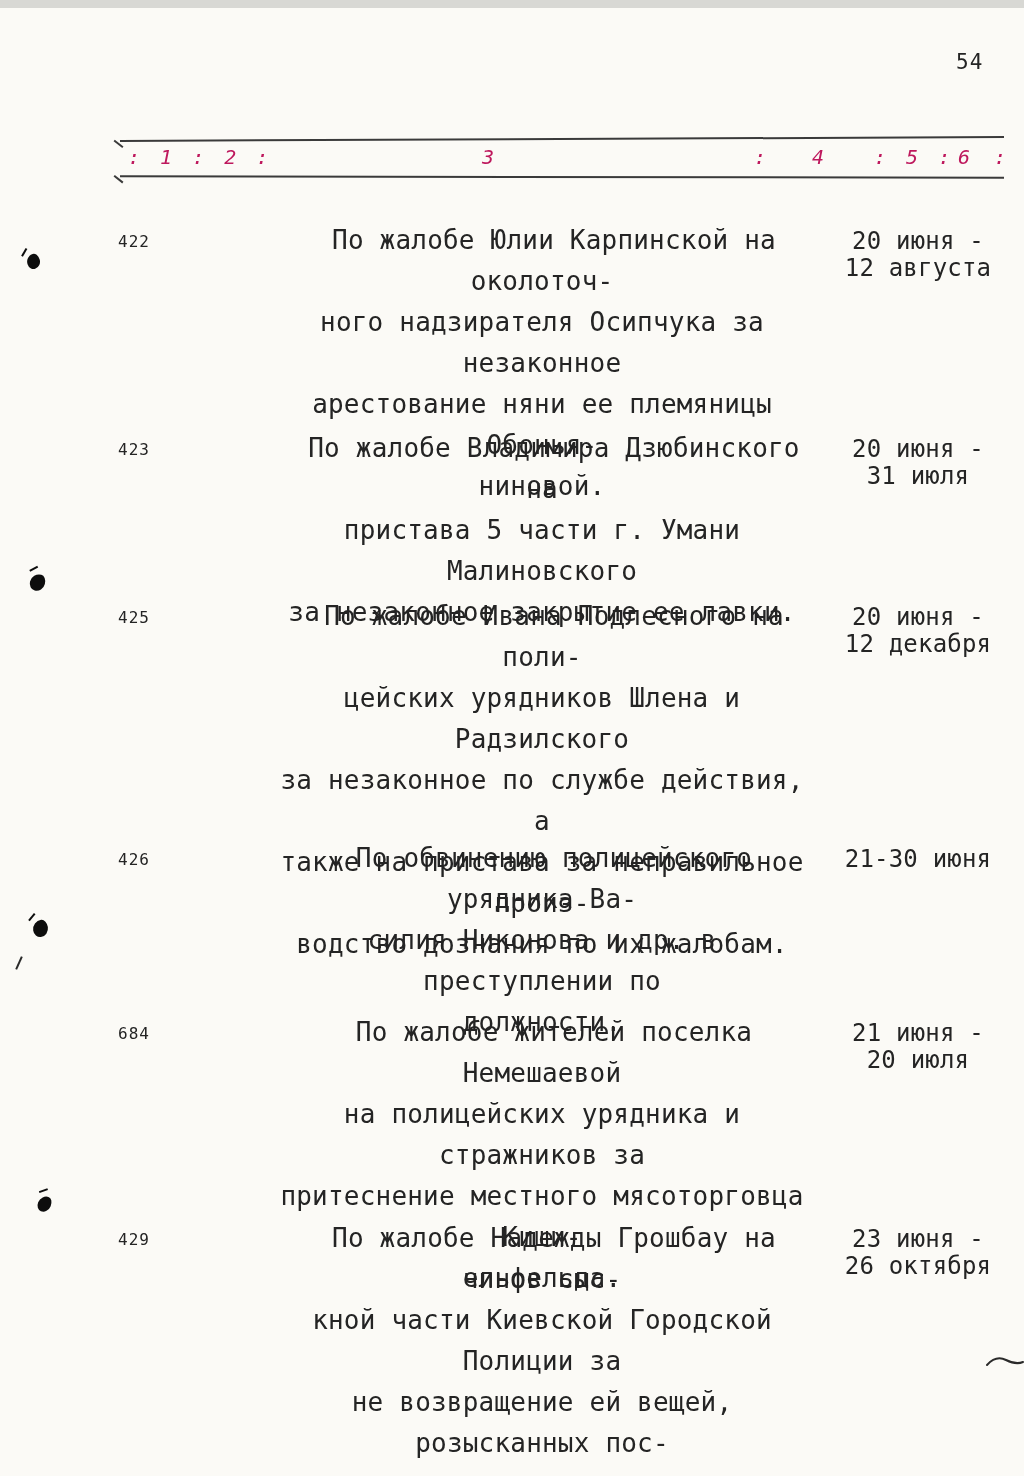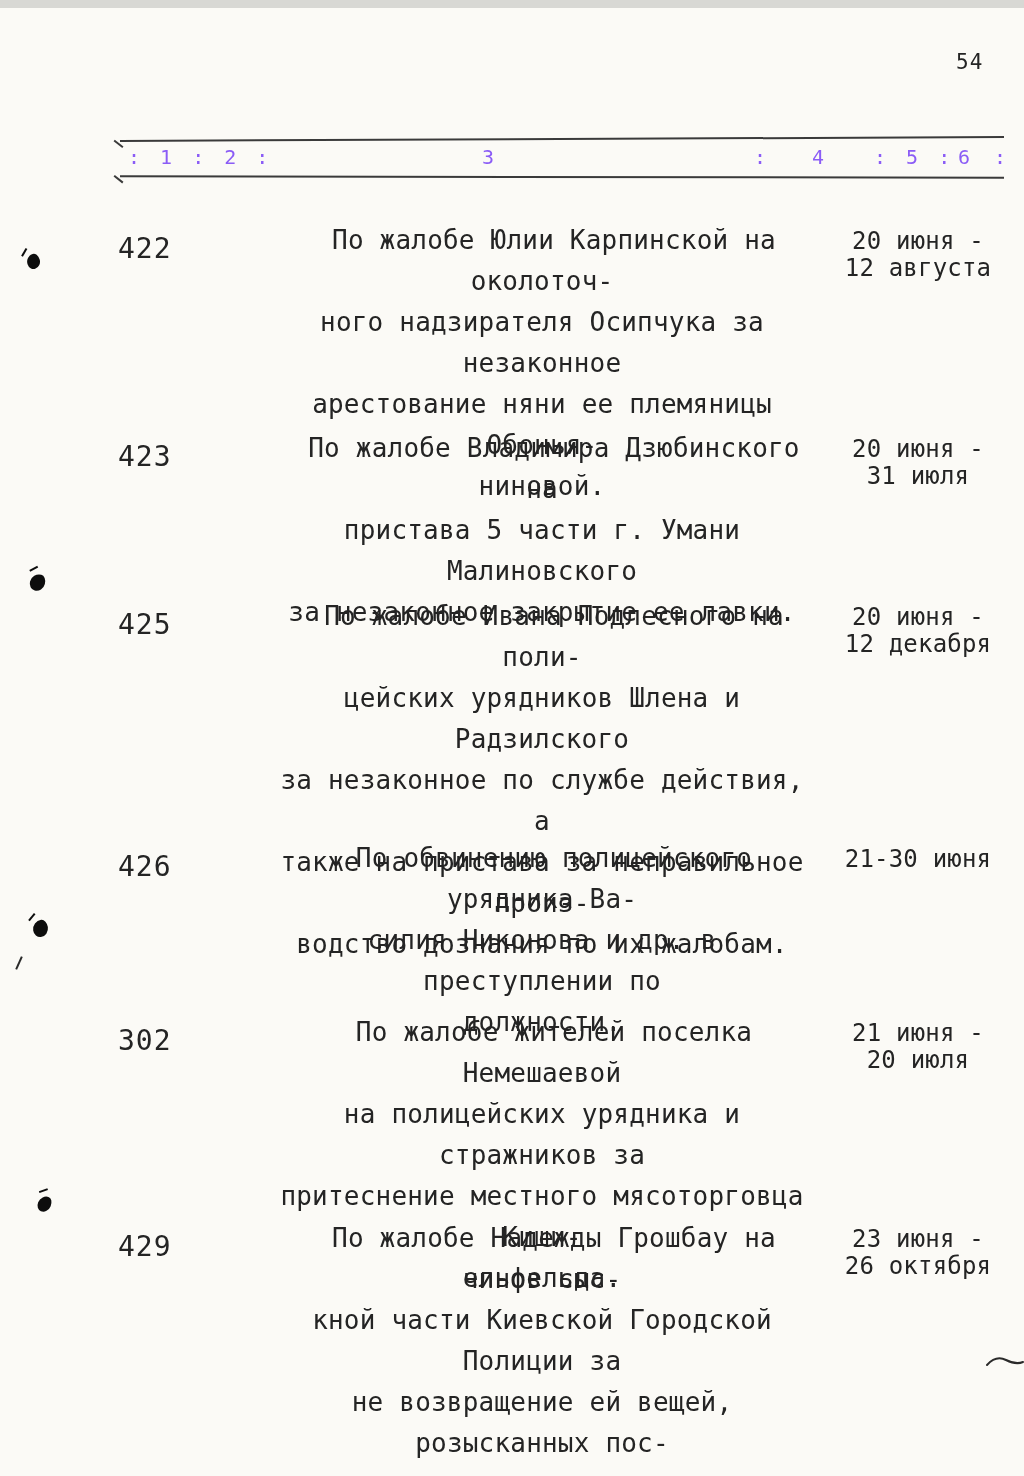--- a/index.html
+++ b/index.html
@@ -24,37 +24,38 @@
   }
   .rule-top { top:130px; transform:rotate(-0.25deg); }
   .rule-bottom { top:168px; transform:rotate(0.1deg); }
   .rule::before {
     content:""; position:absolute; left:-7px; top:3px;
     width:11px; height:2px; background:#3a3a3a;
     transform:rotate(38deg);
   }
   .hcell {
     position:absolute; top:137px;
-    font-size:20px; letter-spacing:4px; color:#8b5cf6;
+    font-size:20px; letter-spacing:4px; color:#be185d;
     white-space:pre;
+    font-style:italic;
   }
   .hc1 { left:128px; }
   .hc2 { left:482px; letter-spacing:0; }
   .hc3 { left:754px; letter-spacing:0; }
   .hc4 { left:812px; letter-spacing:0; }
   .hc5 { left:874px; }
   .hc6 { left:958px; letter-spacing:6px; }
 
   
   .entry { position:absolute; left:0; width:1024px; }
   .e1 { top:212px; } .e2 { top:420px; } .e3 { top:588px; }
   .e4 { top:830px; } .e5 { top:1004px; } .e6 { top:1210px; }
   .num {
     position:absolute; left:118px; top:12px;
-    font-size:28px; letter-spacing:1px;
+    font-size:16px; letter-spacing:1px;
   }
   .txt {
     position:absolute; left:268px; top:0; width:548px;
     font-size:26px; line-height:41px;
     white-space:pre-line; text-indent:24px;
     letter-spacing:0.2px;
   }
   .dts {
     position:absolute; left:820px; top:8px; width:196px;
     font-size:24px; line-height:27px;
@@ -130,21 +131,21 @@
 
   <div class="entry e4">
     <div class="num">426</div>
     <div class="txt">По обвинению полицейского урядника Ва-
 силия Никонова и др. в преступлении по
 должности.</div>
     <div class="dts">21-30 июня</div>
   </div>
 
   <div class="entry e5">
-    <div class="num">302</div>
+    <div class="num">684</div>
     <div class="txt">По жалобе жителей поселка Немешаевой
 на полицейских урядника и стражников за
 притеснение местного мясоторговца Киши-
 ельфельда.</div>
     <div class="dts">21 июня -
 20 июля</div>
   </div>
 
   <div class="entry e6">
     <div class="num">429</div>

